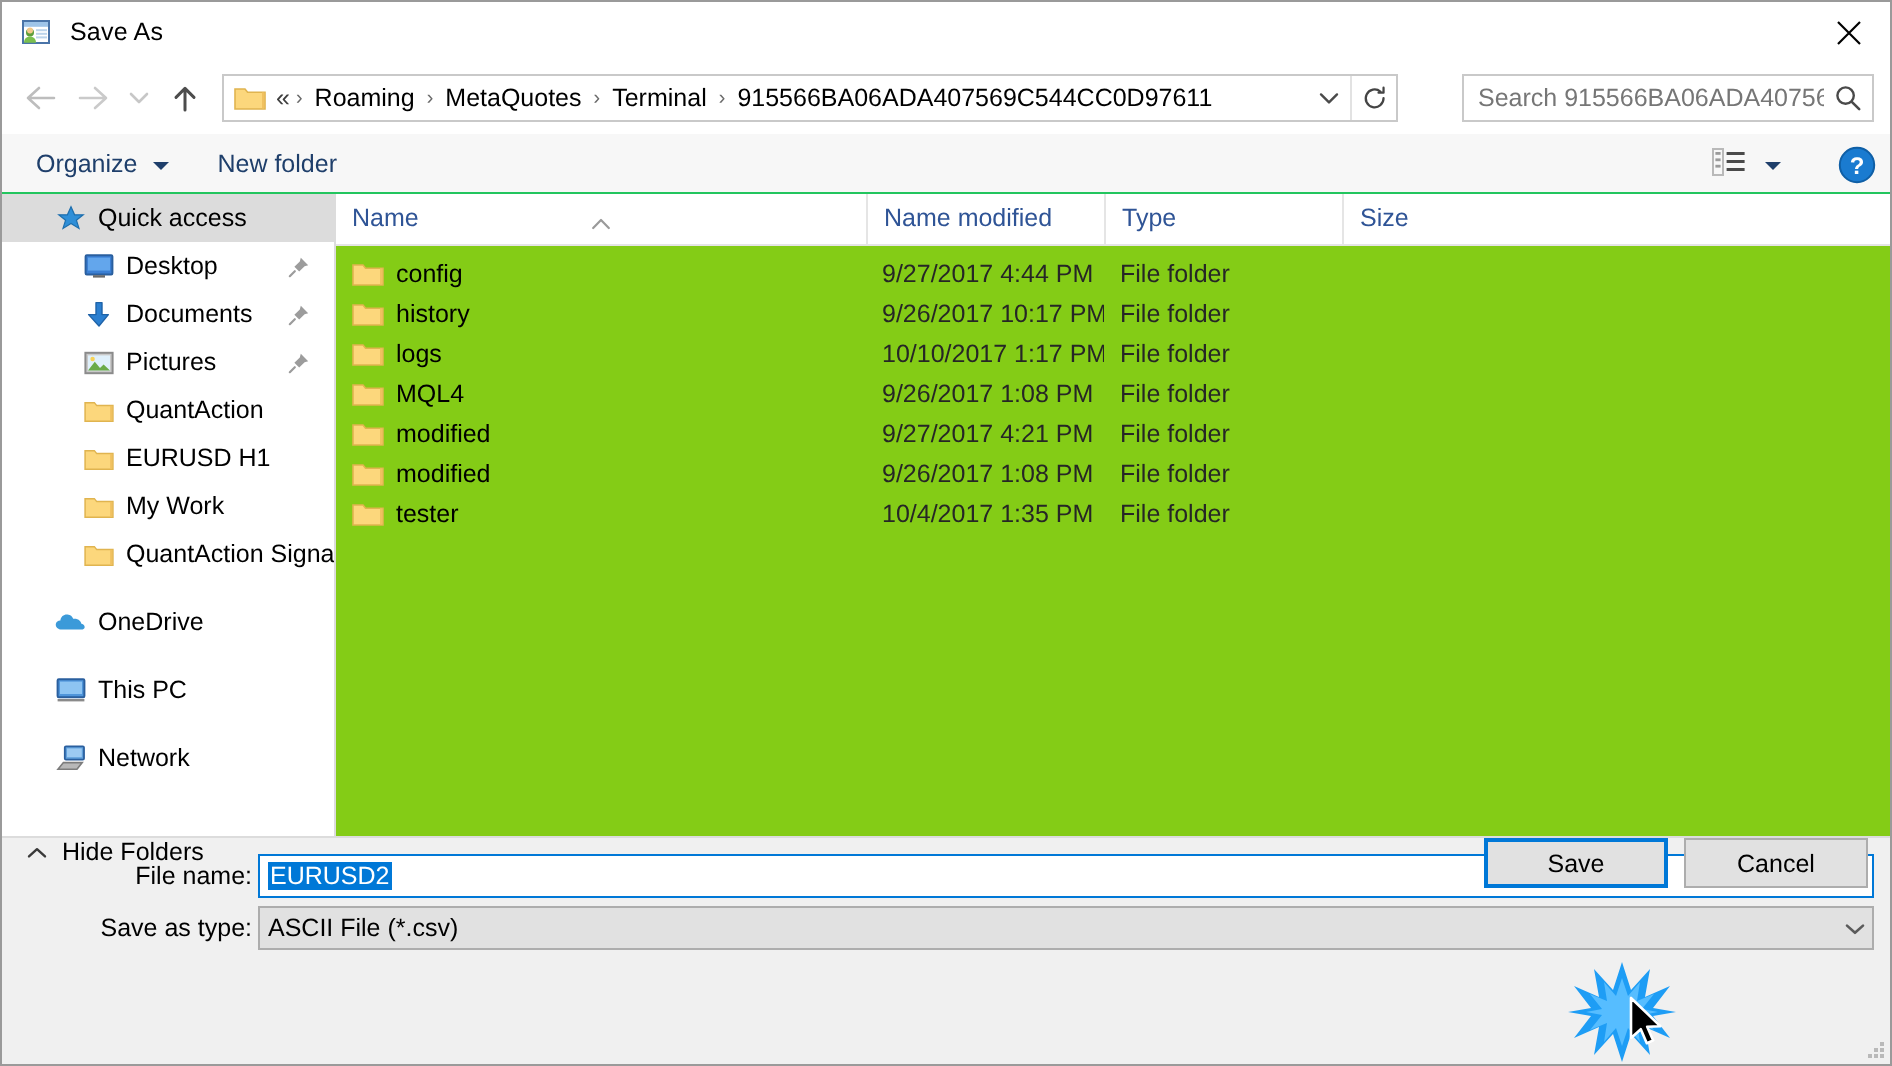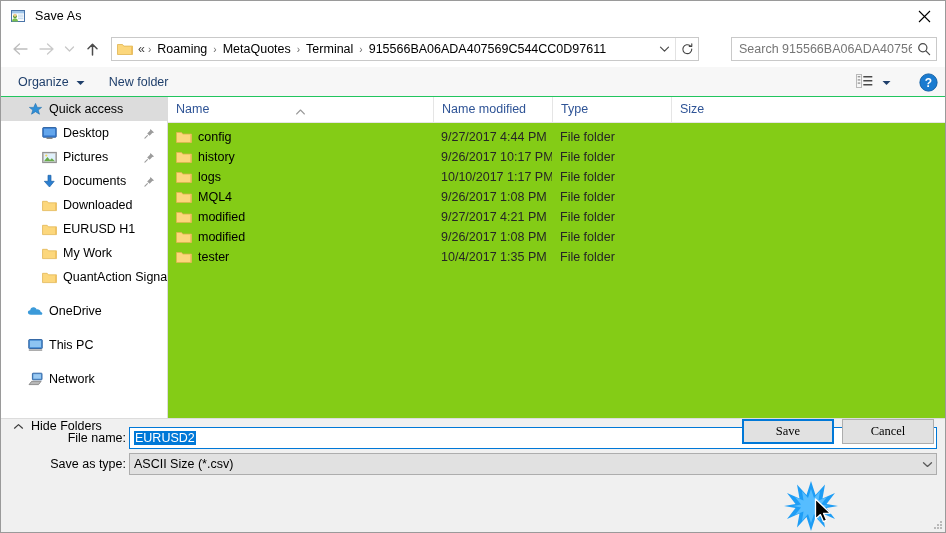--- a/index.html
+++ b/index.html
@@ -353,21 +353,21 @@
     position: absolute;
     height: 25px;
     box-sizing: border-box;
     background: #e1e1e1;
     border: 1px solid #adadad;
     font-size: 12.5px;
     color: #000;
     display: flex;
     align-items: center;
     justify-content: center;
-    font-family: Liberation Serif, serif;
+    font-family: Liberation Sans, sans-serif;
   }
   #save-btn {
     left: 741px; top: 495px - 417px;
     width: 92px;
     border: 2px solid #0078d7;
     background: #e1e1e1;
   }
   #cancel-btn {
     left: 841px; top: 495px - 417px;
     width: 92px;
@@ -549,59 +549,59 @@
         <span class="pin">
           <svg width="11" height="11" viewBox="0 0 11 11">
             <path d="M6.4 0.9 L10.1 4.6 L8.3 5.1 L5.6 7.8 L3.2 5.4 L5.9 2.7 Z" fill="#9c9c9c"></path>
             <path d="M3.4 7.6 L0.9 10.1" stroke="#9c9c9c" stroke-width="1.1" stroke-linecap="round"></path>
           </svg>
         </span>
       </div>
 
       <div class="side-item indent-1">
         <span class="side-icon">
+          <svg width="15" height="15" viewBox="0 0 15 15">
+            <path d="M6 1.3 h3 v6 h3.2 L7.5 13 L2.3 7.3 H6 Z" fill="#2b7fd0" stroke="#1f63a8" stroke-width="0.7" stroke-linejoin="round"></path>
+          </svg>
+        </span>
+        <span class="side-label">Documents</span>
+        <span class="pin">
+          <svg width="11" height="11" viewBox="0 0 11 11">
+            <path d="M6.4 0.9 L10.1 4.6 L8.3 5.1 L5.6 7.8 L3.2 5.4 L5.9 2.7 Z" fill="#9c9c9c"></path>
+            <path d="M3.4 7.6 L0.9 10.1" stroke="#9c9c9c" stroke-width="1.1" stroke-linecap="round"></path>
+          </svg>
+        </span>
+      </div>
+
+      <div class="side-item indent-1">
+        <span class="side-icon">
           <svg width="15" height="13" viewBox="0 0 15 13">
             <rect x="0.7" y="1.4" width="13.6" height="10.2" fill="#c9c9c9" stroke="#8b8b8b" stroke-width="1"></rect>
             <rect x="2" y="2.7" width="11" height="7.6" fill="#dff0fb"></rect>
             <path d="M2 10.3 L5.4 5.9 L8 9 L9.8 7.2 L13 10.3 Z" fill="#6aab49"></path>
             <circle cx="4.3" cy="4.5" r="1.1" fill="#f7d257"></circle>
           </svg>
         </span>
         <span class="side-label">Pictures</span>
         <span class="pin">
           <svg width="11" height="11" viewBox="0 0 11 11">
             <path d="M6.4 0.9 L10.1 4.6 L8.3 5.1 L5.6 7.8 L3.2 5.4 L5.9 2.7 Z" fill="#9c9c9c"></path>
             <path d="M3.4 7.6 L0.9 10.1" stroke="#9c9c9c" stroke-width="1.1" stroke-linecap="round"></path>
           </svg>
         </span>
       </div>
 
       <div class="side-item indent-1">
         <span class="side-icon">
-          <svg width="15" height="15" viewBox="0 0 15 15">
-            <path d="M6 1.3 h3 v6 h3.2 L7.5 13 L2.3 7.3 H6 Z" fill="#2b7fd0" stroke="#1f63a8" stroke-width="0.7" stroke-linejoin="round"></path>
-          </svg>
-        </span>
-        <span class="side-label">Documents</span>
-        <span class="pin">
-          <svg width="11" height="11" viewBox="0 0 11 11">
-            <path d="M6.4 0.9 L10.1 4.6 L8.3 5.1 L5.6 7.8 L3.2 5.4 L5.9 2.7 Z" fill="#9c9c9c"></path>
-            <path d="M3.4 7.6 L0.9 10.1" stroke="#9c9c9c" stroke-width="1.1" stroke-linecap="round"></path>
-          </svg>
-        </span>
-      </div>
-
-      <div class="side-item indent-1">
-        <span class="side-icon">
           <svg width="15" height="13" viewBox="0 0 16 14">
             <path d="M0.5 2.5 h5 l1.3 1.6 h8.7 v8.4 h-15 z" fill="#fcd77c" stroke="#e0b44f" stroke-width="0.8"></path>
             <path d="M14 4.2 v8 h1.2 v-8 z" fill="#f0c160"></path>
           </svg>
         </span>
-        <span class="side-label">Downloaded</span>
+        <span class="side-label">QuantAction</span>
       </div>
 
       <div class="side-item indent-1">
         <span class="side-icon">
           <svg width="15" height="13" viewBox="0 0 16 14">
             <path d="M0.5 2.5 h5 l1.3 1.6 h8.7 v8.4 h-15 z" fill="#fcd77c" stroke="#e0b44f" stroke-width="0.8"></path>
             <path d="M14 4.2 v8 h1.2 v-8 z" fill="#f0c160"></path>
           </svg>
         </span>
         <span class="side-label">EURUSD H1</span>
@@ -808,21 +808,21 @@
       <span class="chev">
         <svg width="11" height="7" viewBox="0 0 11 7">
             <path d="M1.5 1.8 L5.5 5.4 L9.5 1.8" stroke="#5a5a5a" stroke-width="1.3" fill="none" stroke-linecap="round" stroke-linejoin="round"></path>
           </svg>
       </span>
     </div>
 
     <div class="form-label" style="left:20px; top:38px;">Save as type:</div>
 
     <div class="combo" id="filetype-combo">
-      <span class="val">ASCII Size (*.csv)</span>
+      <span class="val">ASCII File (*.csv)</span>
       <span class="chev">
         <svg width="11" height="7" viewBox="0 0 11 7">
             <path d="M1.5 1.8 L5.5 5.4 L9.5 1.8" stroke="#5a5a5a" stroke-width="1.3" fill="none" stroke-linecap="round" stroke-linejoin="round"></path>
           </svg>
       </span>
     </div>
 
     <div class="hide-folders">
       <span class="hchev">
         <svg width="11" height="7" viewBox="0 0 11 7">

